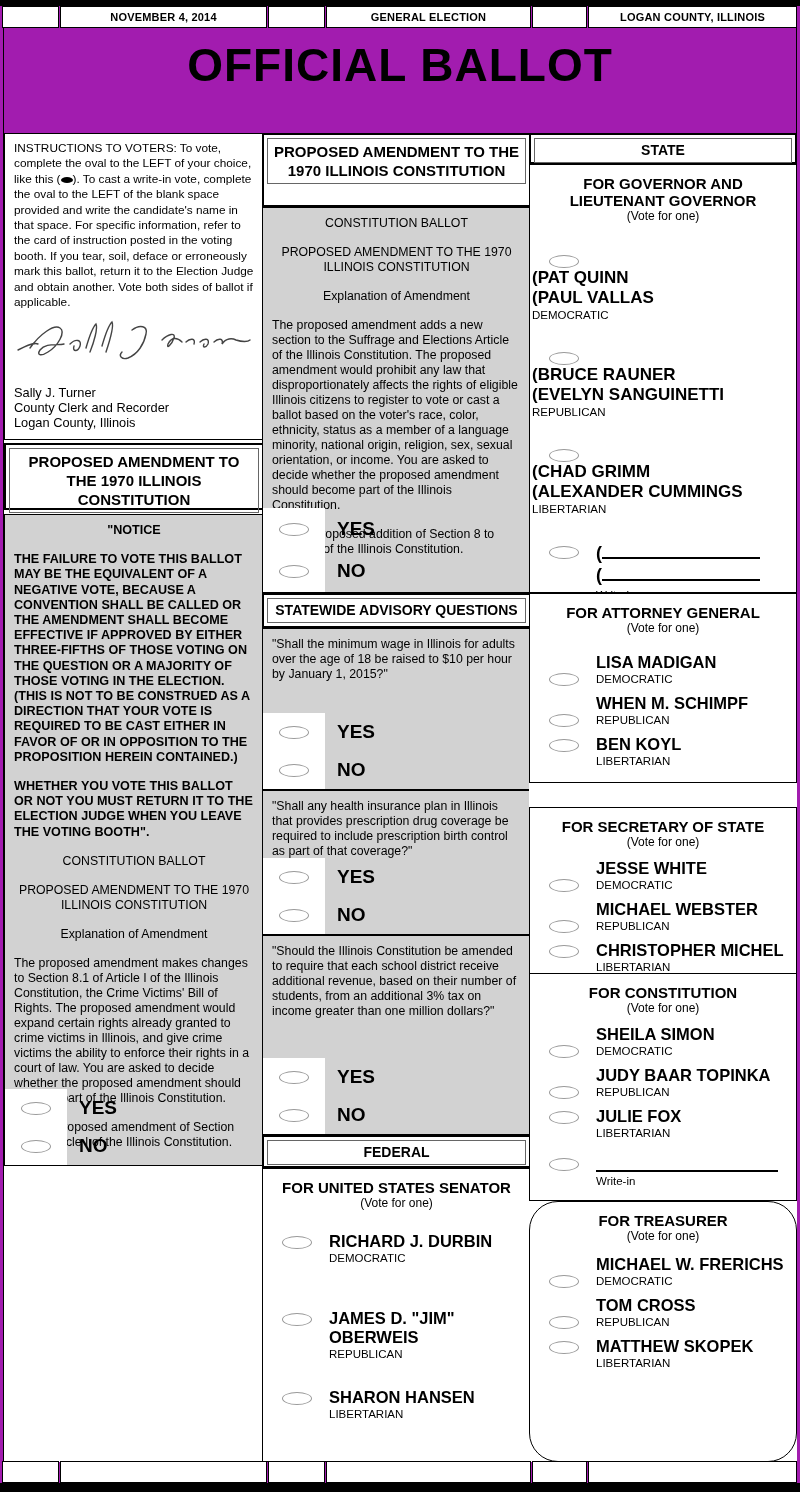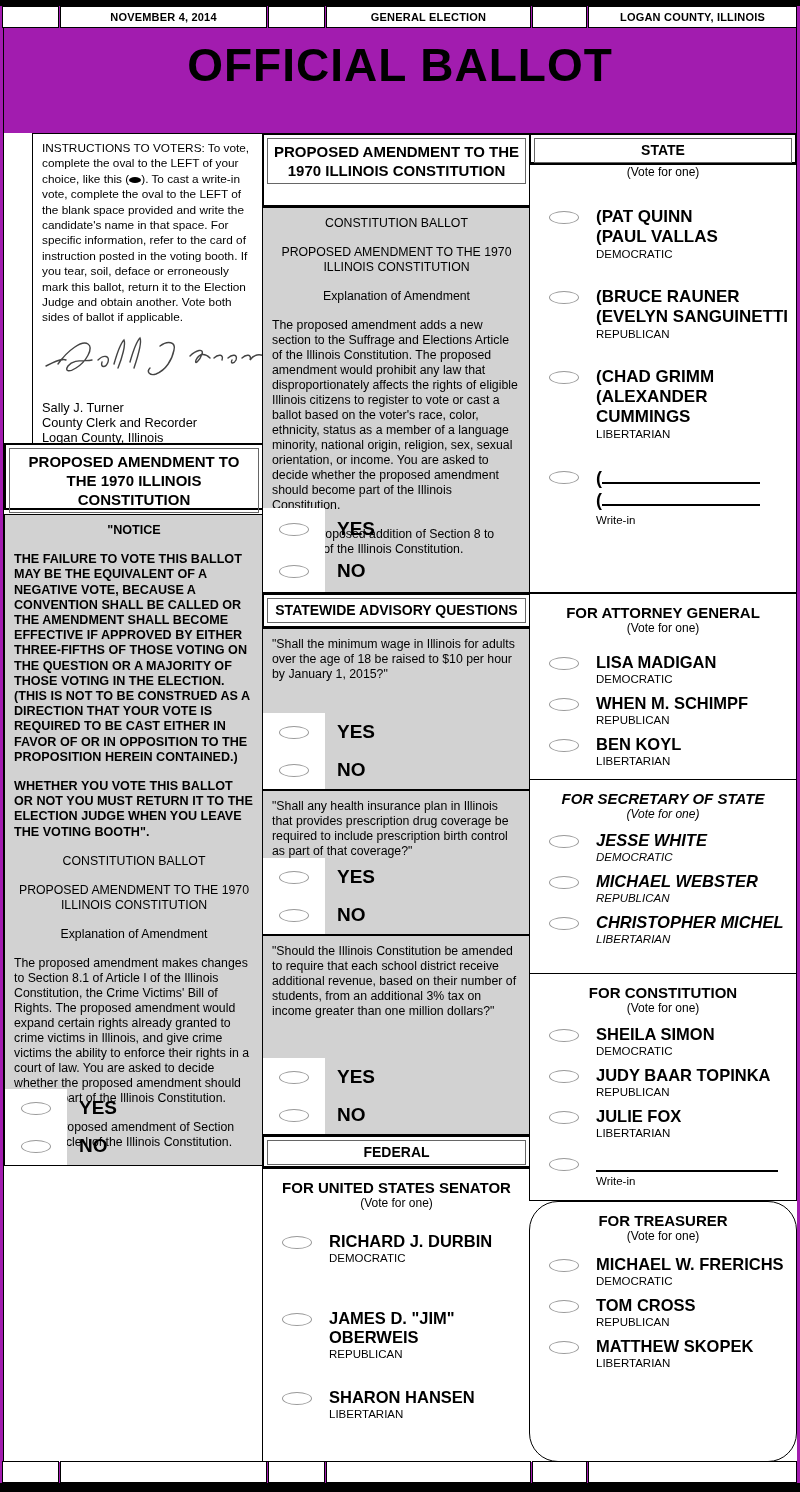--- a/index.html
+++ b/index.html
@@ -66,21 +66,21 @@
   .vote-one { text-align:center; font-size:12px; line-height:14px; }
   .cands { padding-left:2px; }
   .crow { display:flex; }
   .c-oval { width:64px; display:flex; justify-content:center; padding-top:4px; flex:none; }
   .c-name { font-weight:bold; font-size:16.5px; line-height:19px; }
   .c-party { font-size:11.5px; line-height:13px; margin-top:1px; }
   .gov-name { font-weight:bold; font-size:17px; line-height:20px; }
 
   .pt28 { padding-top:28px; } .pt22 { padding-top:22px; }
   .pt18 { padding-top:18px; } .pt12 { padding-top:12px; } .pt10 { padding-top:10px; }
-  .mb8  { margin-bottom:8px; }  .mb26 { margin-bottom:26px; }
+  .mb8  { margin-bottom:8px;align-items:flex-end; }  .mb26 { margin-bottom:26px;flex-direction:column; }
   .mb44 { margin-bottom:44px; } .mb27 { margin-bottom:27px; }
 
   
   .uline { display:inline-block; width:158px; border-bottom:2px solid #000; height:16px; }
   .wparen { font-weight:bold; font-size:18px; line-height:22px; }
   .wlabel { font-size:11.5px; margin-top:3px; }
   .wline-top { width:182px; border-top:2px solid #000; margin-top:16px; }
 
   #sig { margin-top:6px; }
 </style>
@@ -97,21 +97,21 @@
   <div class="hcell hrow" style="left:326px;width:205px;">GENERAL ELECTION</div>
   <div class="hcell hrow" style="left:532px;width:55px;"></div>
   <div class="hcell hrow" style="left:588px;width:209px;">LOGAN COUNTY, ILLINOIS</div>
 
   <div id="pageframe"></div>
 
   <div id="title">OFFICIAL BALLOT</div>
 
   <div class="col" id="col-left">
 
-    <div class="sec" id="instr" style="top:0; height:375px;margin-left:28px;">
+    <div class="sec" id="instr" style="top:0; height:307px;">
       <span>INSTRUCTIONS TO VOTERS:  To vote, complete the oval to the LEFT of your choice, like this (</span><span class="oval-filled"></span><span>).  To cast a write-in vote, complete the oval to the LEFT of the blank space provided and write the candidate's name in that space.  For specific information, refer to the card of instruction posted in the voting booth.  If you tear, soil, deface or erroneously mark this ballot, return it to the Election Judge and obtain another.  Vote both sides of ballot if applicable.</span>
       <div id="sig">
         <svg width="238" height="50" viewBox="0 0 238 50">
           <path d="M4,34 C12,30 20,26 24,28 M16,32 C26,18 40,8 46,12 C52,16 44,30 34,36 C28,40 22,40 26,34 C32,26 44,30 50,28 M56,28 C62,22 68,24 66,30 C64,36 58,36 60,30 M72,32 C76,18 80,10 82,8 C84,12 80,26 76,36 M88,30 C92,16 96,8 98,6 C100,10 96,24 92,36" stroke="#444" fill="none" stroke-width="1.4" stroke-linecap="round"></path>
           <path d="M118,14 C126,8 134,10 132,18 C130,28 124,38 114,42 C108,44 104,40 108,36" stroke="#444" fill="none" stroke-width="1.4" stroke-linecap="round"></path>
           <path d="M148,24 C154,18 162,16 160,22 C158,28 152,34 154,28 C158,20 164,22 168,26 M172,26 C176,22 182,22 180,28 M186,26 C190,22 196,22 194,28 C192,32 188,32 190,28 M200,26 C204,22 210,22 208,28 C212,22 218,22 222,24 C228,26 234,26 236,24" stroke="#444" fill="none" stroke-width="1.4" stroke-linecap="round"></path>
         </svg>
       </div>
       <div id="clerkblock">
         <div>Sally J. Turner</div>
@@ -279,20 +279,21 @@
     </div>
   </div>
 
   <div class="col" id="col-right">
 
     <div class="sec hdrbox hdr-sm" style="top:0; height:31px;">
       <div class="inner">STATE</div>
     </div>
 
     <div class="sec" style="top:31px; height:429px;">
+      <div class="contest-title" style="padding-left:30px;padding-right:30px;">FOR GOVERNOR AND LIEUTENANT GOVERNOR</div>
       <div class="vote-one">(Vote for one)</div>
       <div class="cands pt28">
         <div class="crow mb26">
           <div class="c-oval">
               <span class="oval"></span>
             </div>
           <div>
             <div class="gov-name">(PAT QUINN</div>
             <div class="gov-name">(PAUL VALLAS</div>
             <div class="c-party">DEMOCRATIC</div>
@@ -358,21 +359,21 @@
               <span class="oval"></span>
             </div>
           <div>
             <div class="c-name">BEN KOYL</div>
             <div class="c-party">LIBERTARIAN</div>
           </div>
         </div>
       </div>
     </div>
 
-    <div class="sec" style="top:646px; height:238px;font-style:italic;">
+    <div class="sec" style="top:674px; height:238px;">
       <div class="contest-title">FOR SECRETARY OF STATE</div>
       <div class="vote-one">(Vote for one)</div>
       <div class="cands pt10">
         <div class="crow mb8">
           <div class="c-oval">
               <span class="oval"></span>
             </div>
           <div>
             <div class="c-name">JESSE WHITE</div>
             <div class="c-party">DEMOCRATIC</div>

